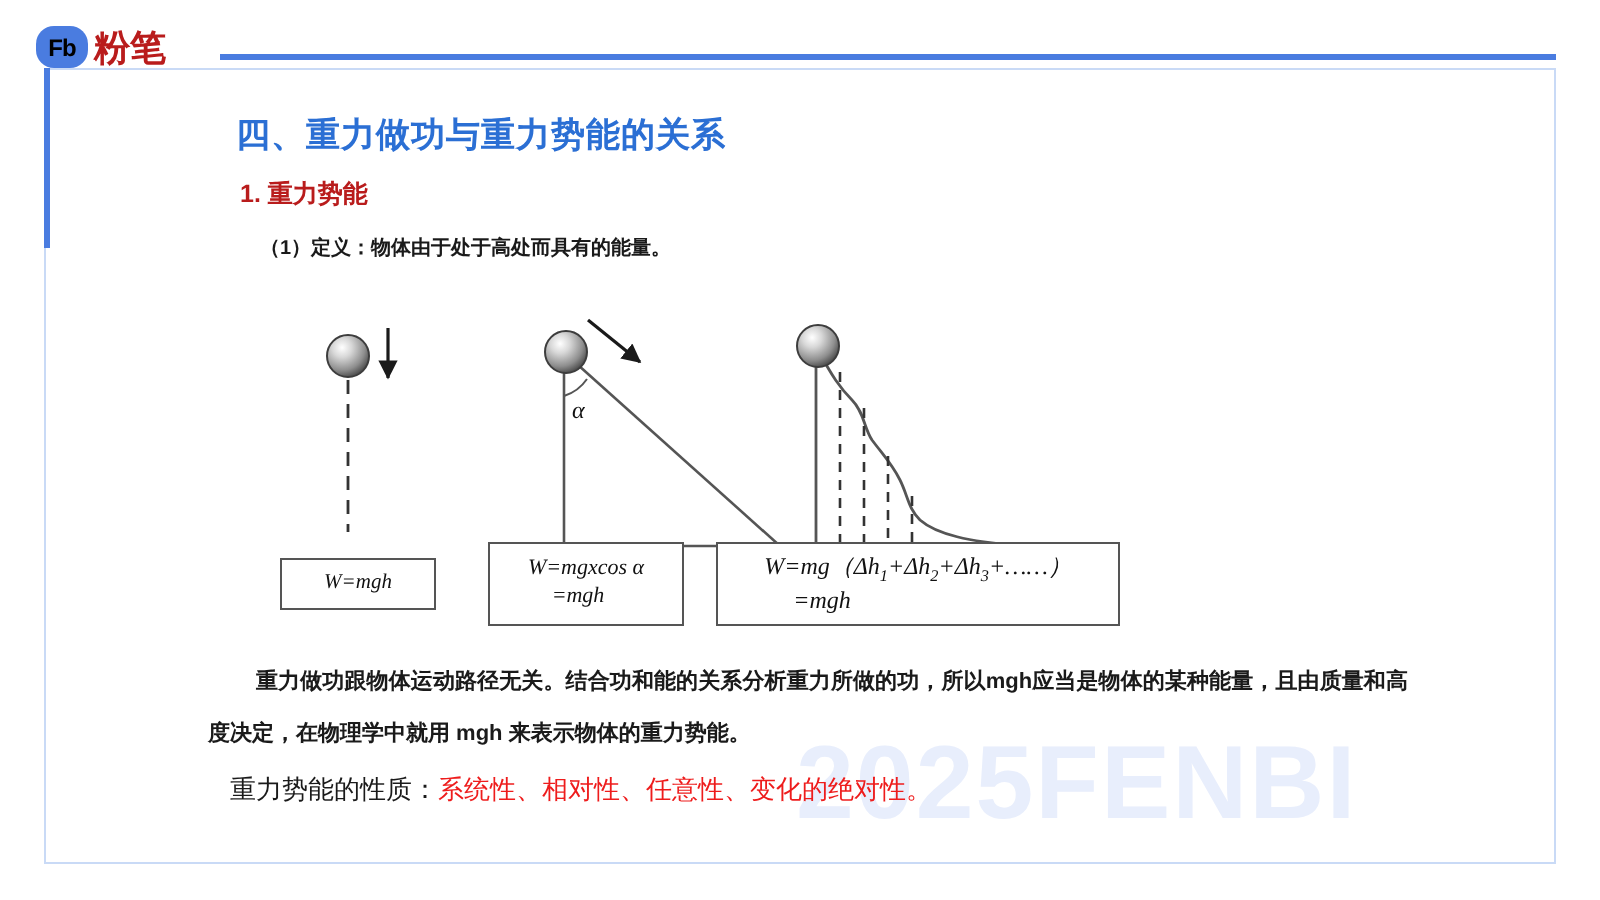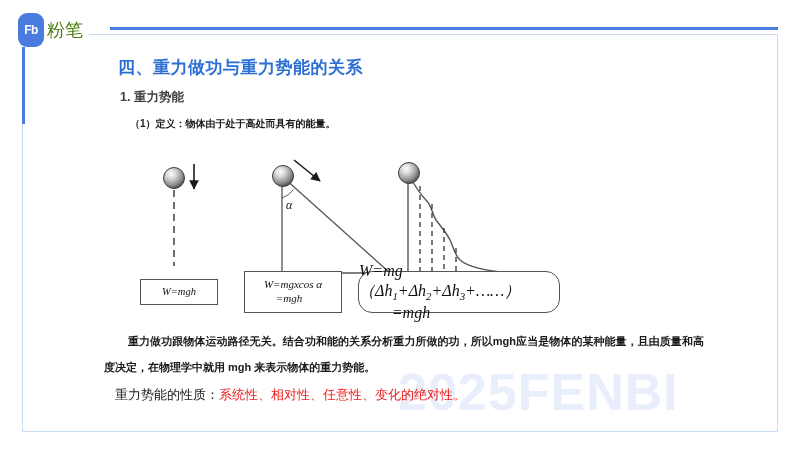--- a/index.html
+++ b/index.html
@@ -58,36 +58,36 @@
     top: 13px;
     display: flex;
     align-items: center;
     gap: 3px;
     z-index: 6;
     background: #fff;
     padding-right: 6px;
   }
   .logo-mark {
     width: 26px;
-    height: 34px;
+    height: 21px;
     border-radius: 9px;
     background: #4a7ce0;
-    color: #ffffff;
+    color: #000000;
     font-size: 12px;
     font-weight: bold;
     display: flex;
     align-items: center;
     justify-content: center;
     letter-spacing: -0.5px;
     font-family: "Liberation Sans", sans-serif;
   }
   .logo-text {
-    color: #4d7c0f;
+    color: #b91c1c;
     font-size: 18px;
-    font-weight: normal;
+    font-weight: bold;
     line-height: 1;
   }
 
   
   .watermark {
     position: absolute;
     left: 398px;
     top: 362px;
     font-size: 52px;
     font-weight: bold;
@@ -109,21 +109,21 @@
     font-weight: bold;
     color: #2b6fd4;
     letter-spacing: 0.5px;
   }
   .subheading {
     position: absolute;
     left: 120px;
     top: 89px;
     font-size: 12.5px;
     font-weight: bold;
-    color: #404040;
+    color: #b91c1c;
   }
   .definition {
     position: absolute;
     left: 130px;
     top: 117px;
     font-size: 10px;
     font-weight: bold;
     color: #1a1a1a;
   }
 
@@ -178,21 +178,21 @@
     align-items: center;
     justify-content: center;
     font-family: "Liberation Serif", "DejaVu Serif", serif;
     font-style: italic;
     color: #111;
     box-sizing: border-box;
     line-height: 1.25;
   }
   .fbox-1 { left: 0px;   top: 8px;  width: 78px;  height: 26px; font-size: 10.5px; }
   .fbox-2 { left: 104px; top: 0px;  width: 98px;  height: 42px; font-size: 11px; }
-  .fbox-3 { left: 218px; top: 0px;  width: 202px; height: 42px; font-size: 16px; border-radius: 14px; }
+  .fbox-3 { left: 218px; top: 0px;  width: 202px; height: 42px; font-size: 12px; }
   .fbox .l2 { align-self: center; }
   .fbox-2 .l2 { margin-left: -8px; }
   .fbox-3 .l2 { margin-left: -96px; }
   sub { font-size: 0.68em; }
 </style>
 </head>
 <body>
 
 <div class="slide">
 

